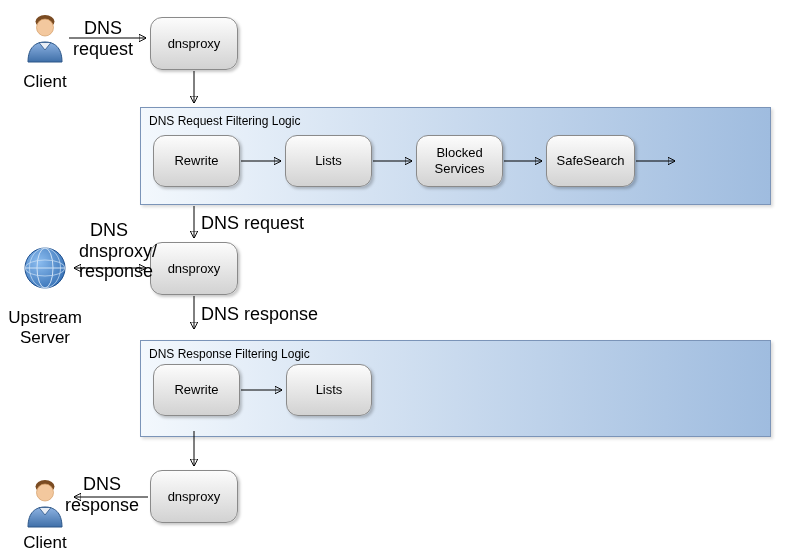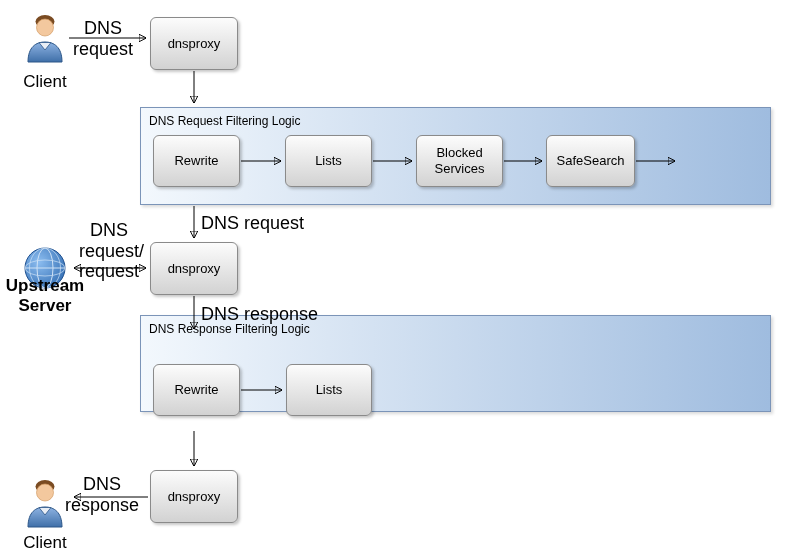--- a/index.html
+++ b/index.html
@@ -8,21 +8,21 @@
     font-family:"Liberation Sans","DejaVu Sans",sans-serif;
     color:#000;
   }
   .canvas {
     position:relative; width:797px; height:558px;
     background:#fff; overflow:hidden;
   }
   .node {
     position:absolute;
     border:1px solid var(--node-border,#8a8a8a);
-    border-radius:6px;
+    border-radius:12px;
     background:linear-gradient(180deg, var(--node-fill-top,#fcfcfc) 0%, var(--node-fill-bottom,#d2d2d2) 100%);
     box-shadow:2px 2px 3px rgba(0,0,0,0.22);
     display:flex; align-items:center; justify-content:center;
     text-align:center; font-size:13px; line-height:1.2;
     padding:2px; z-index:2;
   }
   .container-box {
     position:absolute;
     border:1px solid var(--container-border,#7b94b8);
     background:linear-gradient(90deg, var(--container-fill-left,#f3f8fd) 0%, var(--container-fill-right,#9fbcdf) 100%);
@@ -106,29 +106,29 @@
 
   <div class="actor" style="left:22px; top:245px;">
     <svg width="46" height="46" viewBox="0 0 46 46">
       <circle cx="23" cy="23" r="20" fill="url(#globeGrad)" stroke="#1d4f8f" stroke-width="1"></circle>
       <ellipse cx="23" cy="23" rx="8" ry="20" fill="none" stroke="#cfe2f6" stroke-width="1"></ellipse>
       <ellipse cx="23" cy="23" rx="15.5" ry="20" fill="none" stroke="#cfe2f6" stroke-width="0.7"></ellipse>
       <line x1="3" y1="23" x2="43" y2="23" stroke="#cfe2f6" stroke-width="1"></line>
       <ellipse cx="23" cy="23" rx="20" ry="8" fill="none" stroke="#cfe2f6" stroke-width="0.7"></ellipse>
     </svg>
   </div>
-  <div class="actor-label" style="left:5px; top:276px; width:80px;font-weight:bold;">Upstream Server</div>
+  <div class="actor-label" style="left:5px; top:308px; width:80px;">Upstream Server</div>
 
-  <div class="edge-label center" style="left:79px; top:220px; width:60px;">DNS request/ request</div>
+  <div class="edge-label center" style="left:79px; top:220px; width:60px;">DNS dnsproxy/ response</div>
 
   <div class="node" style="left:150px; top:242px; width:88px; height:53px;">dnsproxy</div>
 
   <div class="edge-label" style="left:201px; top:304px;">DNS response</div>
 
-  <div class="container-box" style="left:140px; top:315px; width:631px; height:97px;">
+  <div class="container-box" style="left:140px; top:340px; width:631px; height:97px;">
     <div class="container-title">DNS Response Filtering Logic</div>
   </div>
   <div class="node" style="left:153px; top:364px; width:87px; height:52px;">Rewrite</div>
   <div class="node" style="left:286px; top:364px; width:86px; height:52px;">Lists</div>
 
   <div class="node" style="left:150px; top:470px; width:88px; height:53px;">dnsproxy</div>
 
   <div class="edge-label center" style="left:58px; top:474px; width:88px;">DNS response</div>
 
   <div class="actor" style="left:23px; top:477px;">

